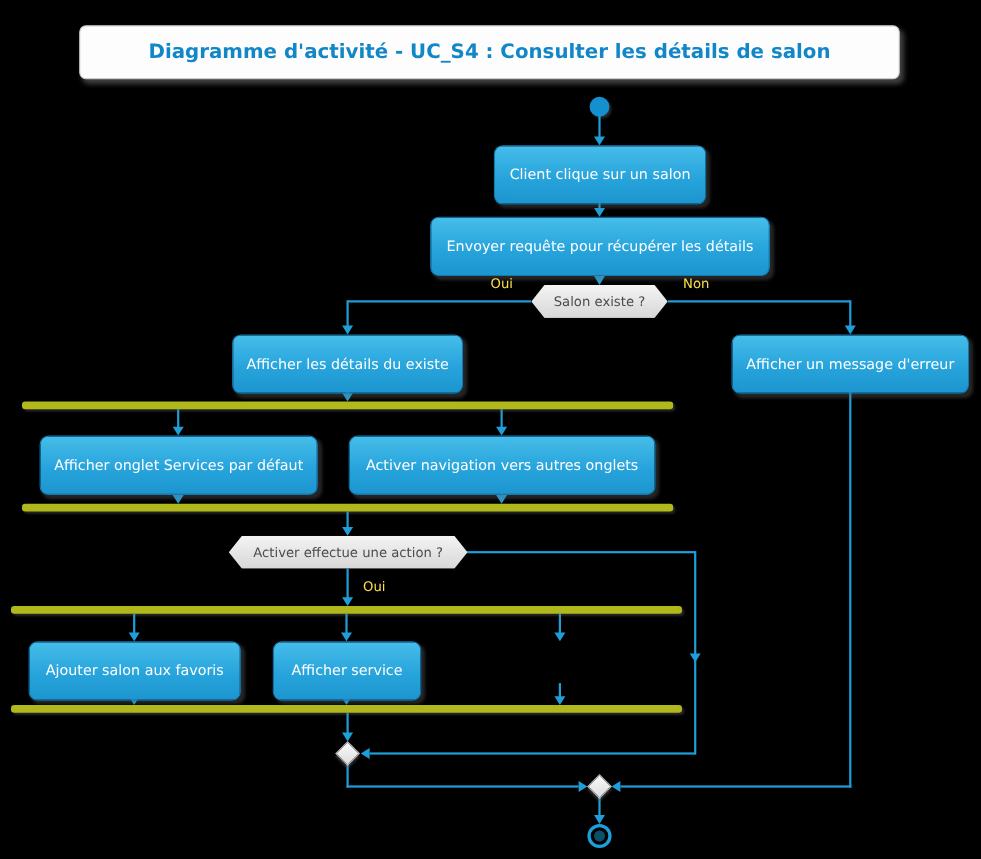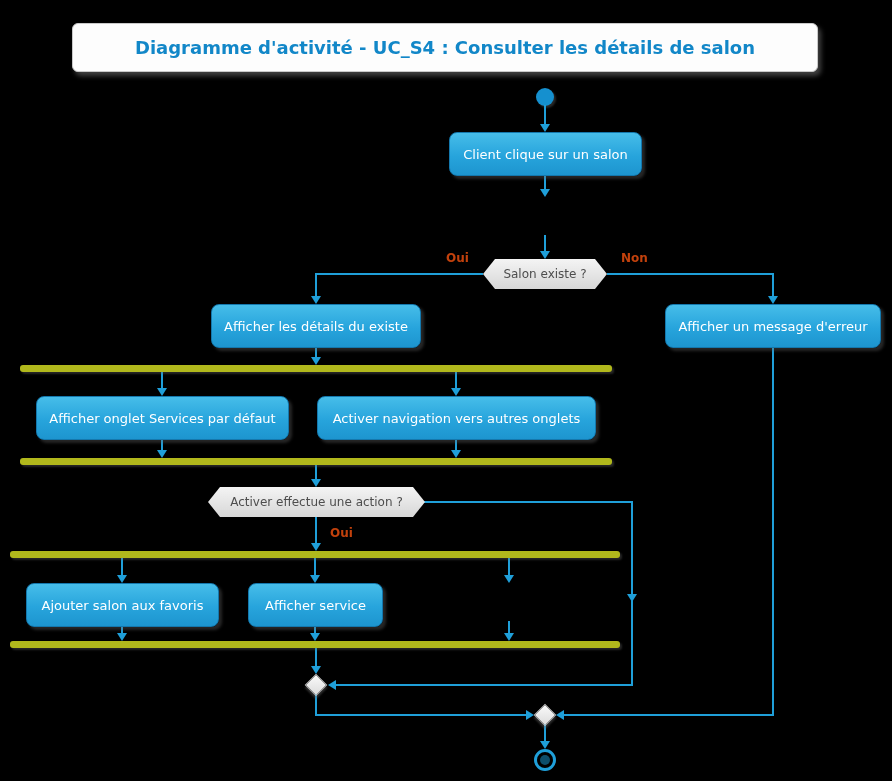--- a/index.html
+++ b/index.html
@@ -9,21 +9,21 @@
     --background:#000000;
   }
   *{box-sizing:border-box;margin:0;padding:0;}
   body{background:var(--background,#000);font-family:"DejaVu Sans","Liberation Sans",sans-serif;}
   .canvas{position:relative;width:892px;height:781px;background:var(--background,#000);overflow:hidden;border-radius:10px;}
 
   .title-box{position:absolute;left:72px;top:23px;width:746px;height:49px;background:#fdfdfd;
     border:1px solid #c9c9c9;border-radius:6px;display:flex;align-items:center;justify-content:center;
     color:var(--title-text,#1287c8);font-size:18px;font-weight:bold;box-shadow:3px 4px 5px rgba(130,130,130,.5);}
 
-  .activity{position:absolute;height:44px;border-radius:8px;
+  .activity{position:absolute;height:54px;border-radius:8px;
     background:linear-gradient(180deg,#46bde9 0%,#27a4dc 55%,#1d95cf 100%);
     border:1px solid #1478ad;color:#fff;font-size:13px;display:flex;align-items:center;justify-content:center;
     text-align:center;box-shadow:3px 3px 3px rgba(110,110,110,.35);white-space:nowrap;}
 
   .hex{position:absolute;height:30px;background:linear-gradient(180deg,#f4f4f4,#d7d7d7);
     color:#4d4d4d;font-size:12px;display:flex;align-items:center;justify-content:center;white-space:nowrap;
     clip-path:polygon(12px 0,calc(100% - 12px) 0,100% 50%,calc(100% - 12px) 100%,12px 100%,0 50%);
     filter:drop-shadow(2px 3px 2px rgba(110,110,110,.45));}
 
   .bar{position:absolute;height:7px;background:var(--fork-bar,#b1b81c);border-radius:3px;
@@ -40,21 +40,21 @@
   .start-node{position:absolute;left:536px;top:88px;width:18px;height:18px;border-radius:50%;
     background:#1590cf;box-shadow:2px 2px 2px rgba(100,100,100,.4);}
 
   .merge{position:absolute;width:16px;height:16px;background:linear-gradient(135deg,#fafafa,#dcdcdc);
     border:1px solid #bdbdbd;transform:rotate(45deg);box-shadow:2px 2px 2px rgba(110,110,110,.4);}
 
   .final-node{position:absolute;left:534px;top:749px;width:22px;height:22px;border-radius:50%;
     border:3px solid var(--line,#1f9fd9);}
   .final-node .dot{position:absolute;inset:0;margin:auto;width:10px;height:10px;border-radius:50%;background:#0d4e6b;}
 
-  .edge-label{position:absolute;color:#c2410c;font-size:12px;font-weight:bold;white-space:nowrap;}
+  .edge-label{position:absolute;color:#fde047;font-size:12px;font-weight:normal;white-space:nowrap;}
 </style>
 </head>
 <body>
 
 <div class="canvas">
 
   <div class="title-box">
     <span>Diagramme d'activité - UC_S4 : Consulter les détails de salon</span>
   </div>
 
@@ -109,20 +109,21 @@
   <div class="arr d" style="left:117px;top:633px"></div>
   <div class="arr d" style="left:310px;top:633px"></div>
   <div class="arr d" style="left:504px;top:633px"></div>
   <div class="arr d" style="left:311px;top:666px"></div>
   <div class="arr l" style="left:328px;top:680px"></div>
   <div class="arr r" style="left:526px;top:710px"></div>
   <div class="arr l" style="left:556px;top:710px"></div>
   <div class="arr d" style="left:540px;top:741px"></div>
 
   <div class="activity" style="left:449px;top:132px;width:193px">Client clique sur un salon</div>
+  <div class="activity" style="left:391px;top:197px;width:309px">Envoyer requête pour récupérer les détails</div>
   <div class="activity" style="left:211px;top:304px;width:210px">Afficher les détails du existe</div>
   <div class="activity" style="left:665px;top:304px;width:216px">Afficher un message d'erreur</div>
   <div class="activity" style="left:36px;top:396px;width:253px">Afficher onglet Services par défaut</div>
   <div class="activity" style="left:317px;top:396px;width:279px">Activer navigation vers autres onglets</div>
   <div class="activity" style="left:26px;top:583px;width:193px">Ajouter salon aux favoris</div>
   <div class="activity" style="left:248px;top:583px;width:135px">Afficher service</div>
 
   <div class="hex" style="left:483px;top:259px;width:124px">Salon existe ?</div>
   <div class="hex" style="left:208px;top:487px;width:217px">Activer effectue une action ?</div>
 

